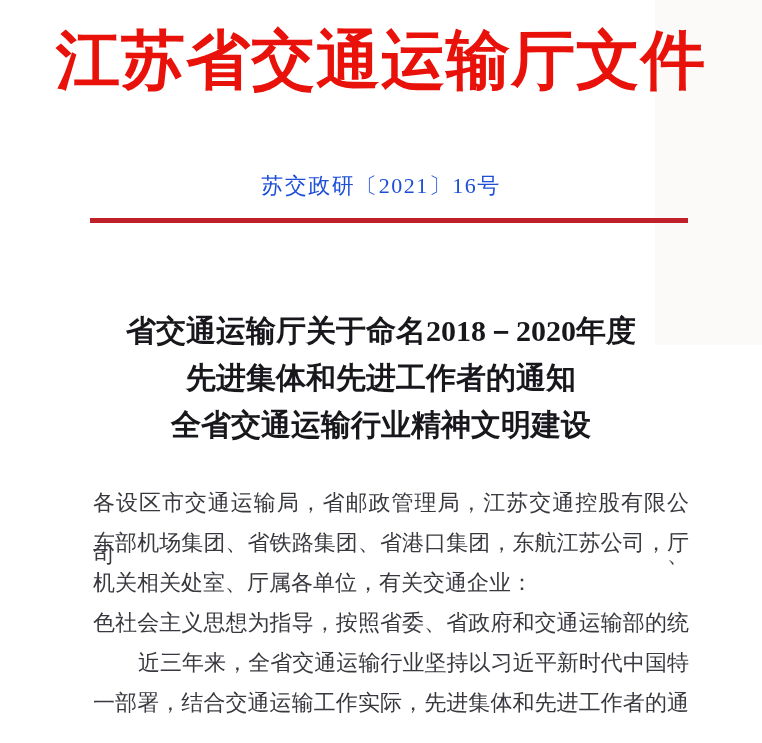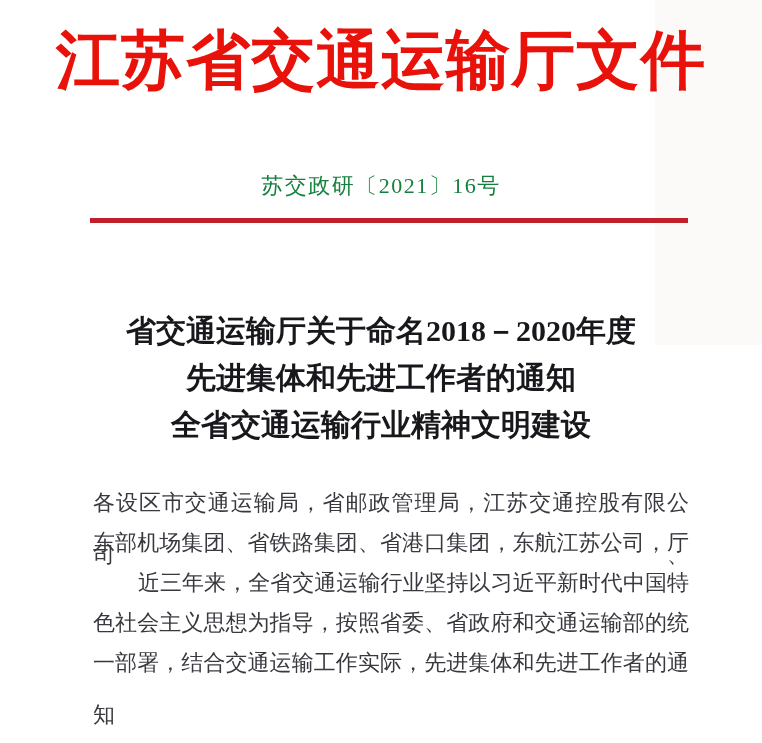--- a/index.html
+++ b/index.html
@@ -34,21 +34,21 @@
     color: var(--header-red, #e8120a);
     white-space: nowrap;
   }
   .doc-number {
     position: absolute;
     top: 168px; left: 0; right: 0;
     text-align: center;
     font-size: 22px;
     line-height: 36px;
     letter-spacing: 1.5px;
-    color: #15803d;
+    color: #1d4ed8;
   }
   .red-divider {
     position: absolute;
     left: 90px; top: 218px;
     width: 598px; height: 5px;
     background: var(--divider-red, #bf2029);
   }
   .doc-title {
     position: absolute;
     top: 307px; left: 0; right: 0;
@@ -94,18 +94,19 @@
 
   <div class="doc-title">
     <div>省交通运输厅关于命名2018－2020年度</div>
     <div>先进集体和先进工作者的通知</div>
     <div>全省交通运输行业精神文明建设</div>
   </div>
 
   <div class="doc-body">
     <div class="body-line just">各设区市交通运输局，省邮政管理局，江苏交通控股有限公司、</div>
     <div class="body-line just">东部机场集团、省铁路集团、省港口集团，东航江苏公司，厅</div>
+    <div class="body-line">机关相关处室、厅属各单位，有关交通企业：</div>
+    <div class="body-line just">色社会主义思想为指导，按照省委、省政府和交通运输部的统</div>
     <div class="body-line just indent">近三年来，全省交通运输行业坚持以习近平新时代中国特</div>
-    <div class="body-line just">色社会主义思想为指导，按照省委、省政府和交通运输部的统</div>
     <div class="body-line just">一部署，结合交通运输工作实际，先进集体和先进工作者的通知</div>
   </div>
 
 </div>
 
 </body></html>

